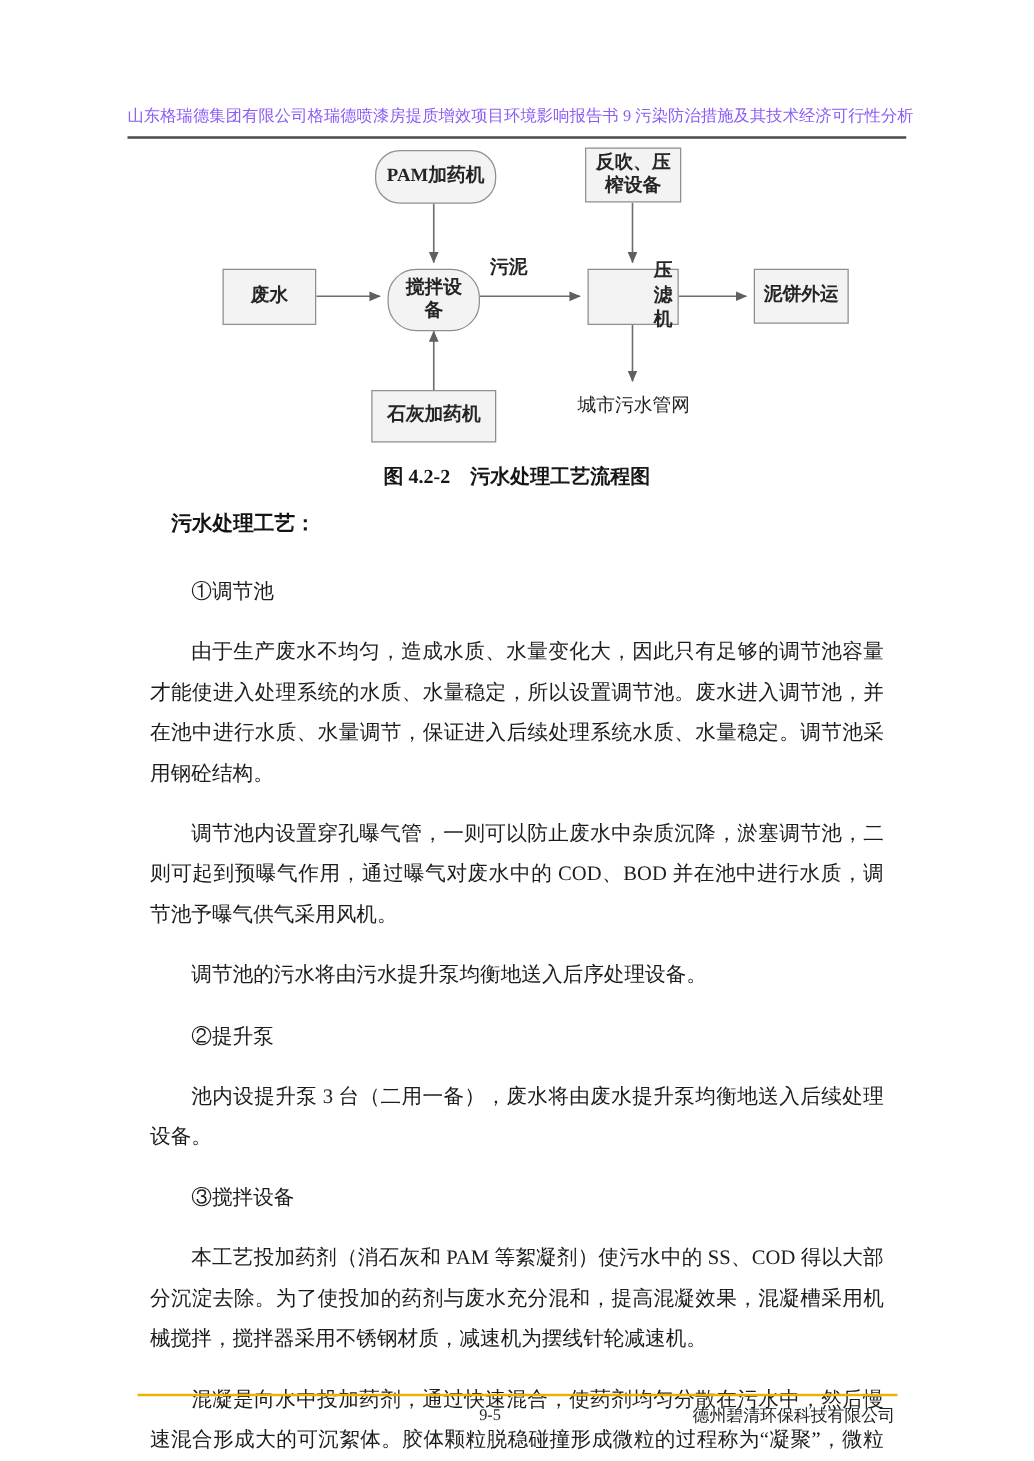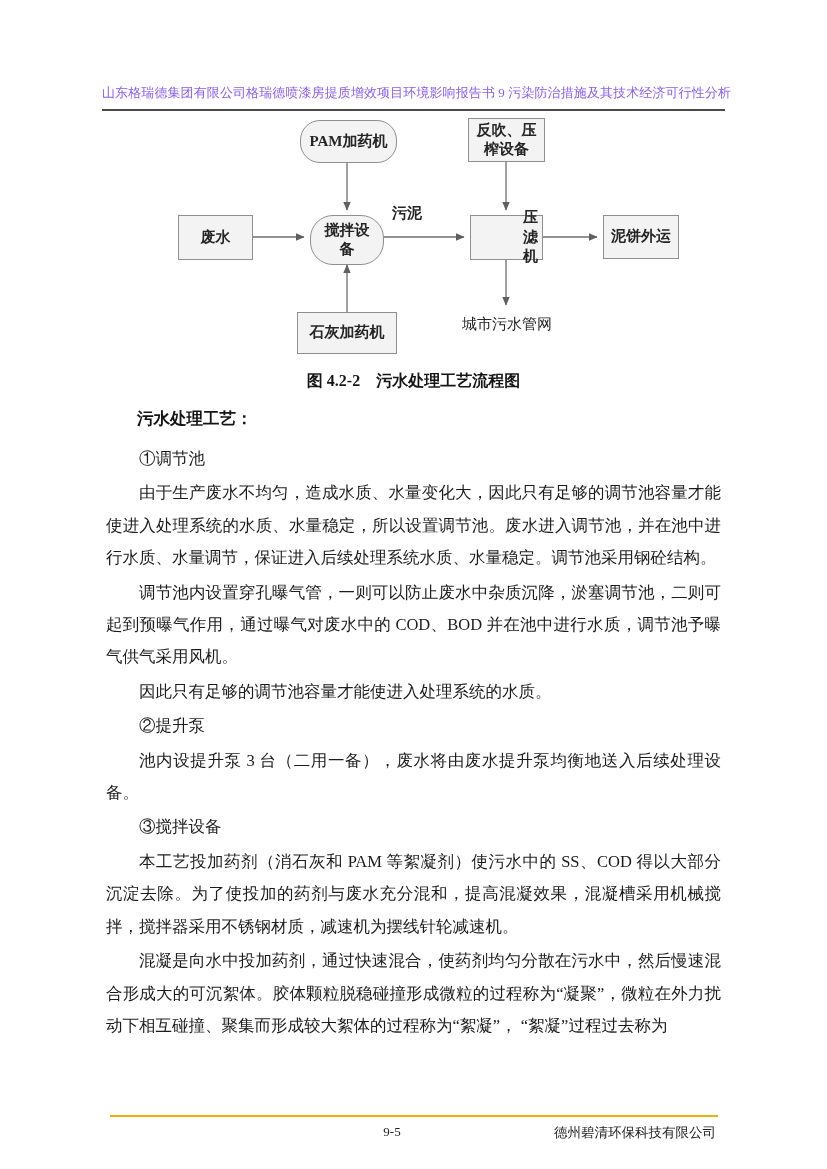--- a/index.html
+++ b/index.html
@@ -45,21 +45,21 @@
   .section-heading {
     position: absolute; left: 137px; top: 408px;
     font-weight: bold; font-size: 16.5px; color: #141414;
   }
   
   .body-text {
     position: absolute; left: 104px; top: 441px; width: 619px;
     font-size: 16.5px; line-height: 32.4px;
     text-align: justify; color: #1c1c1c;
   }
-  .body-text p { text-indent: 33px; margin: 2px; }
+  .body-text p { text-indent: 33px; margin: 16px; }
   
   .footer {
     position: absolute; left: 110px; top: 1091px; width: 608px;
     border-top: 2px solid #eab308; height: 30px; margin-top: 24px;
   }
   .footer .pagenum {
     position: absolute; left: 0; right: 44px; top: 7px;
     text-align: center; font-size: 13px; color: #222;
   }
   .footer .company {
@@ -105,21 +105,21 @@
   </div>
 
   <div class="caption">图 4.2-2　污水处理工艺流程图</div>
 
   <div class="section-heading">污水处理工艺：</div>
 
   <div class="body-text">
     <p>①调节池</p>
     <p>由于生产废水不均匀，造成水质、水量变化大，因此只有足够的调节池容量才能使进入处理系统的水质、水量稳定，所以设置调节池。废水进入调节池，并在池中进行水质、水量调节，保证进入后续处理系统水质、水量稳定。调节池采用钢砼结构。</p>
     <p>调节池内设置穿孔曝气管，一则可以防止废水中杂质沉降，淤塞调节池，二则可起到预曝气作用，通过曝气对废水中的 COD、BOD 并在池中进行水质，调节池予曝气供气采用风机。</p>
-    <p>因此只有足够的调节池容量才能使进入处理系统的水质。</p>
+    <p>调节池的污水将由污水提升泵均衡地送入后序处理设备。</p>
     <p>②提升泵</p>
     <p>池内设提升泵 3 台（二用一备），废水将由废水提升泵均衡地送入后续处理设备。</p>
     <p>③搅拌设备</p>
     <p>本工艺投加药剂（消石灰和 PAM 等絮凝剂）使污水中的 SS、COD 得以大部分沉淀去除。为了使投加的药剂与废水充分混和，提高混凝效果，混凝槽采用机械搅拌，搅拌器采用不锈钢材质，减速机为摆线针轮减速机。</p>
     <p>混凝是向水中投加药剂，通过快速混合，使药剂均匀分散在污水中，然后慢速混合形成大的可沉絮体。胶体颗粒脱稳碰撞形成微粒的过程称为“凝聚”，微粒在外力扰动下相互碰撞、聚集而形成较大絮体的过程称为“絮凝”， “絮凝”过程过去称为</p>
   </div>
 
   <div class="footer">
     <div class="pagenum">9-5</div>
     <div class="company">德州碧清环保科技有限公司</div>

